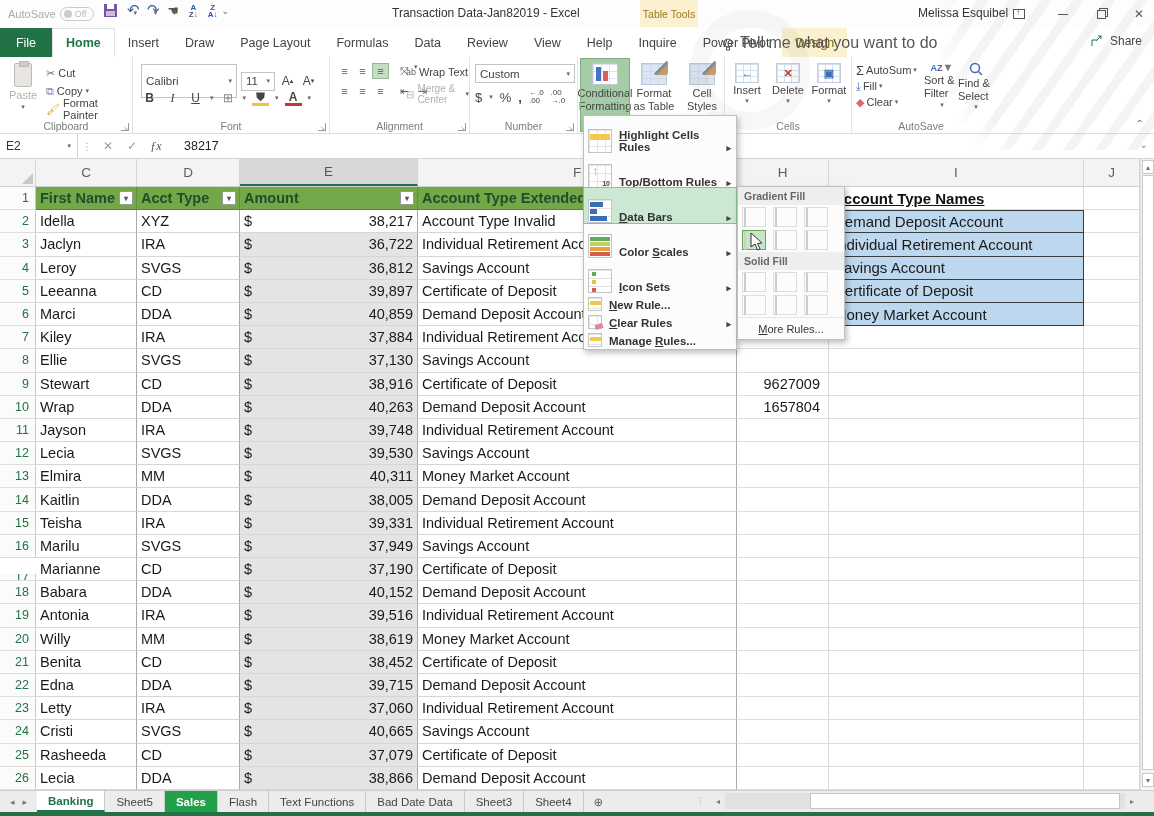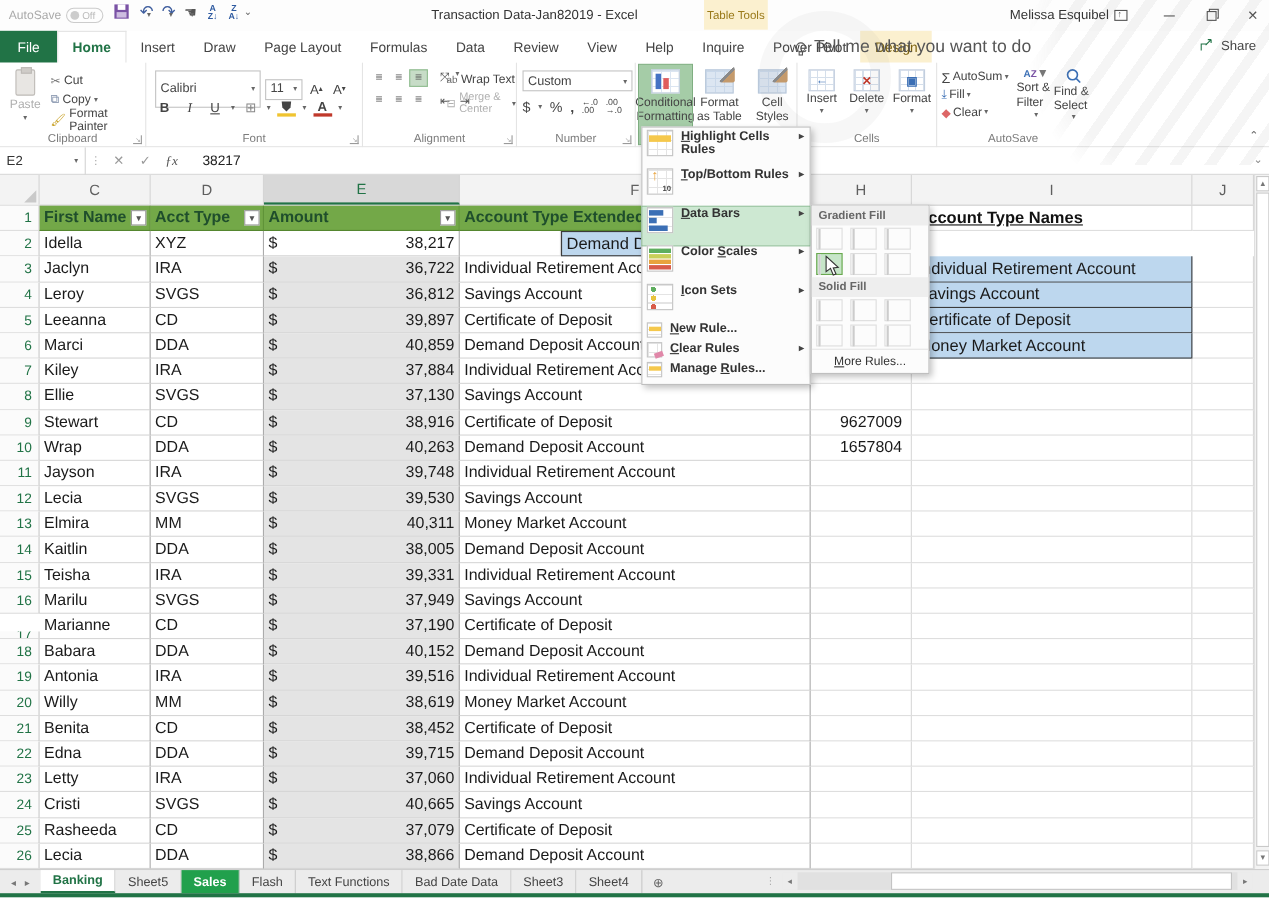--- a/index.html
+++ b/index.html
@@ -117,21 +117,21 @@
   .stab.colored { color:#fff; font-weight:bold; }
   .addsheet { display:flex; align-items:center; padding:0 10px; color:#666; }
   .hsb { position:absolute; top:792px; height:18px; display:flex; align-items:center; }
   .hs-track { width:400px; height:16px; background:#e1e1e1; position:relative; }
   .hs-thumb { position:absolute; left:85px; top:0; width:310px; height:16px; background:#fff; border:1px solid #c4c4c4; }
   .hs-btn { width:14px; height:16px; background:#ececec; color:#777; font-size:8px; display:flex; align-items:center; justify-content:center; }
   #statusbar { left:0; top:812px; width:1154px; height:4px; background:#217346; }
 
   
   #cfmenu { left:583px; top:115px; width:154px; background:#fcfcfc; border:1px solid #bfbfbf; box-shadow:2px 3px 6px rgba(0,0,0,.25); z-index:50; padding:2px 0; }
-  .cfitem { height:35px; display:flex; align-items:flex-start; gap:7px; padding:0 4px; font-size:11.5px; font-weight:600; color:#333; position:relative; }
+  .cfitem { height:35px; display:flex; align-items:flex-end; gap:7px; padding:0 4px; font-size:11.5px; font-weight:600; color:#333; position:relative; }
   .cfitem.small { height:18px; font-weight:600; }
   .cfitem.hl { background:#cde8d2; outline:1px solid #8fbf97; }
   .cfitem .arr { position:absolute; right:5px; font-size:9px; color:#444; }
   .mi { width:24px; height:24px; border:1px solid #c4c4c4; background:
       repeating-linear-gradient(to right,#e4e4e4 0 1px,transparent 1px 8px),
       repeating-linear-gradient(#e4e4e4 0 1px,transparent 1px 8px),#fff; flex:none; position:relative; }
   .mi.sm { width:14px; height:14px; }
   .mi.highlight { background:
       linear-gradient(#f5c84c,#f5c84c) 1px 4px/20px 6px no-repeat,
       repeating-linear-gradient(to right,#e4e4e4 0 1px,transparent 1px 8px),
@@ -472,20 +472,21 @@
         <div class="gc " style="width: 56px;"></div>
       </div>
       <div class="grow">
         <div class="gc gut" style="width: 36px;">2</div>
         <div class="gc tblcell" style="width: 101px;">Idella</div>
         <div class="gc tblcell" style="width: 103px;">XYZ</div>
         <div class="gc tblcell amt" style="width: 178px;">
           <span>$</span>
           <span>38,217</span>
         </div>
+        <div class="gc tblcell" style="width: 319px;">Account Type Invalid</div>
         <div class="gc hval" style="width: 92px;"></div>
         <div class="gc bluecell first" style="width: 255px;">Demand Deposit Account</div>
         <div class="gc " style="width: 56px;"></div>
       </div>
       <div class="grow">
         <div class="gc gut" style="width: 36px;">3</div>
         <div class="gc tblcell" style="width: 101px;">Jaclyn</div>
         <div class="gc tblcell" style="width: 103px;">IRA</div>
         <div class="gc tblcell amt esel" style="width: 178px;">
           <span>$</span>

